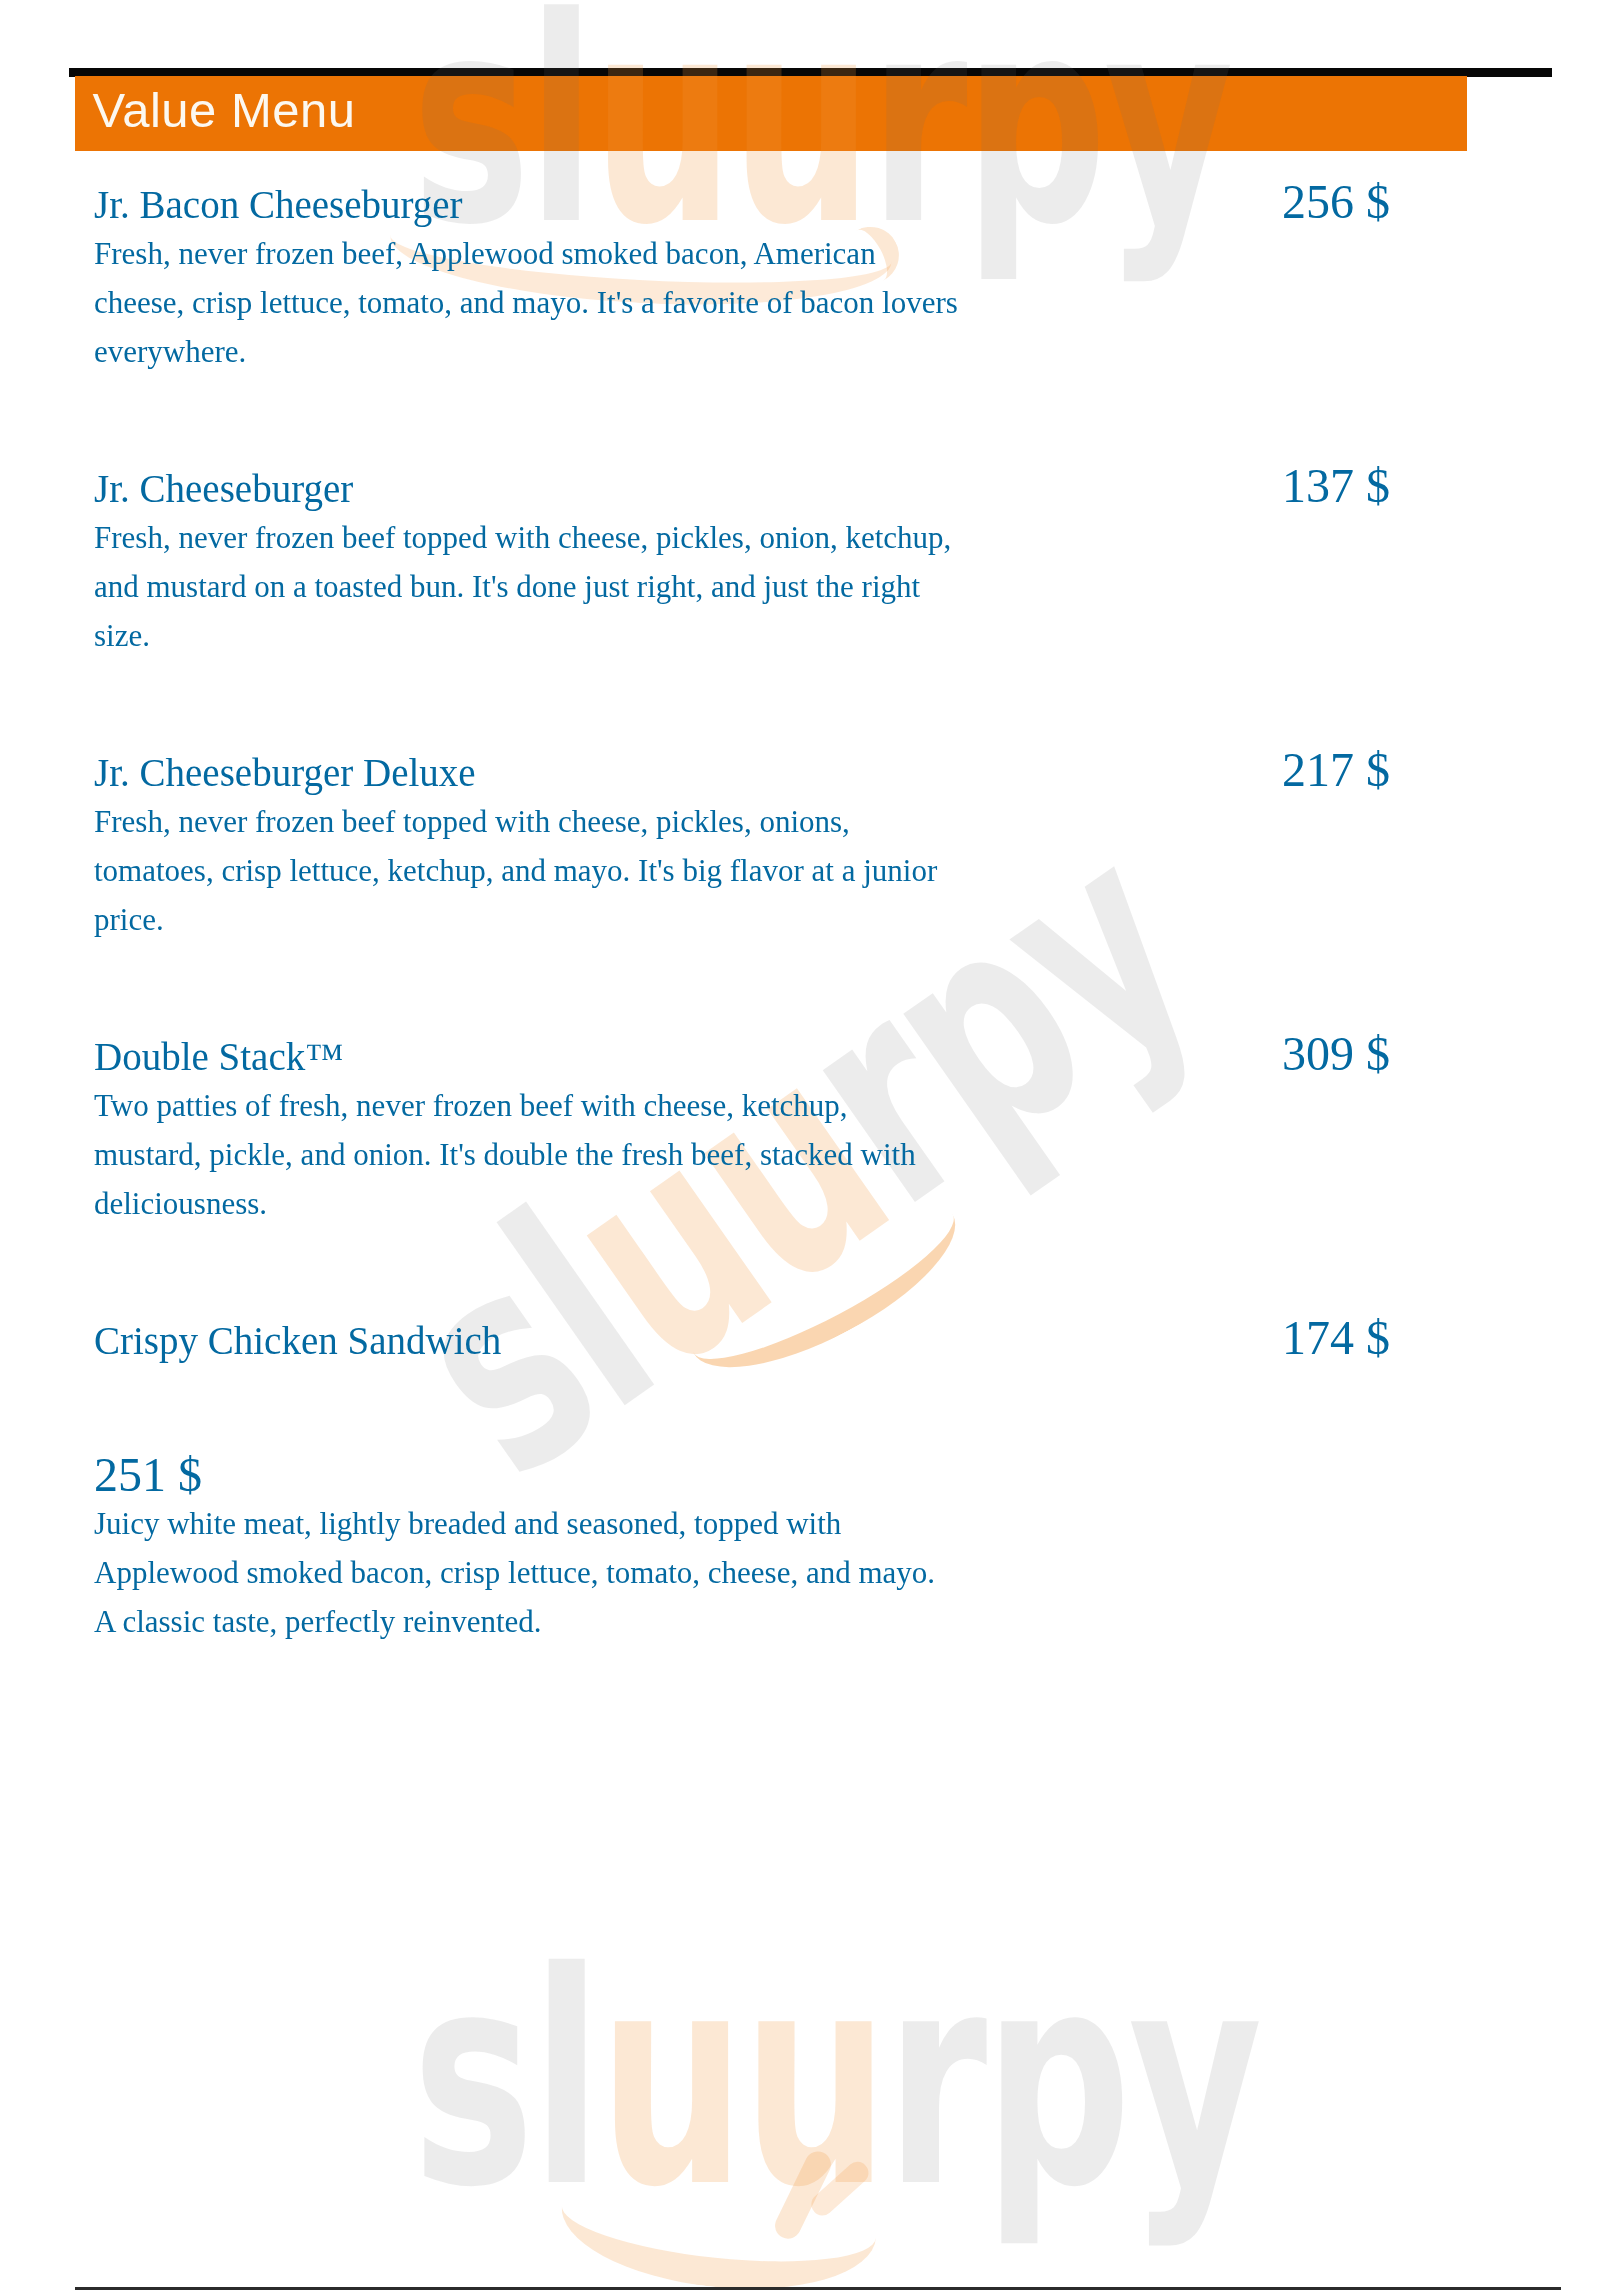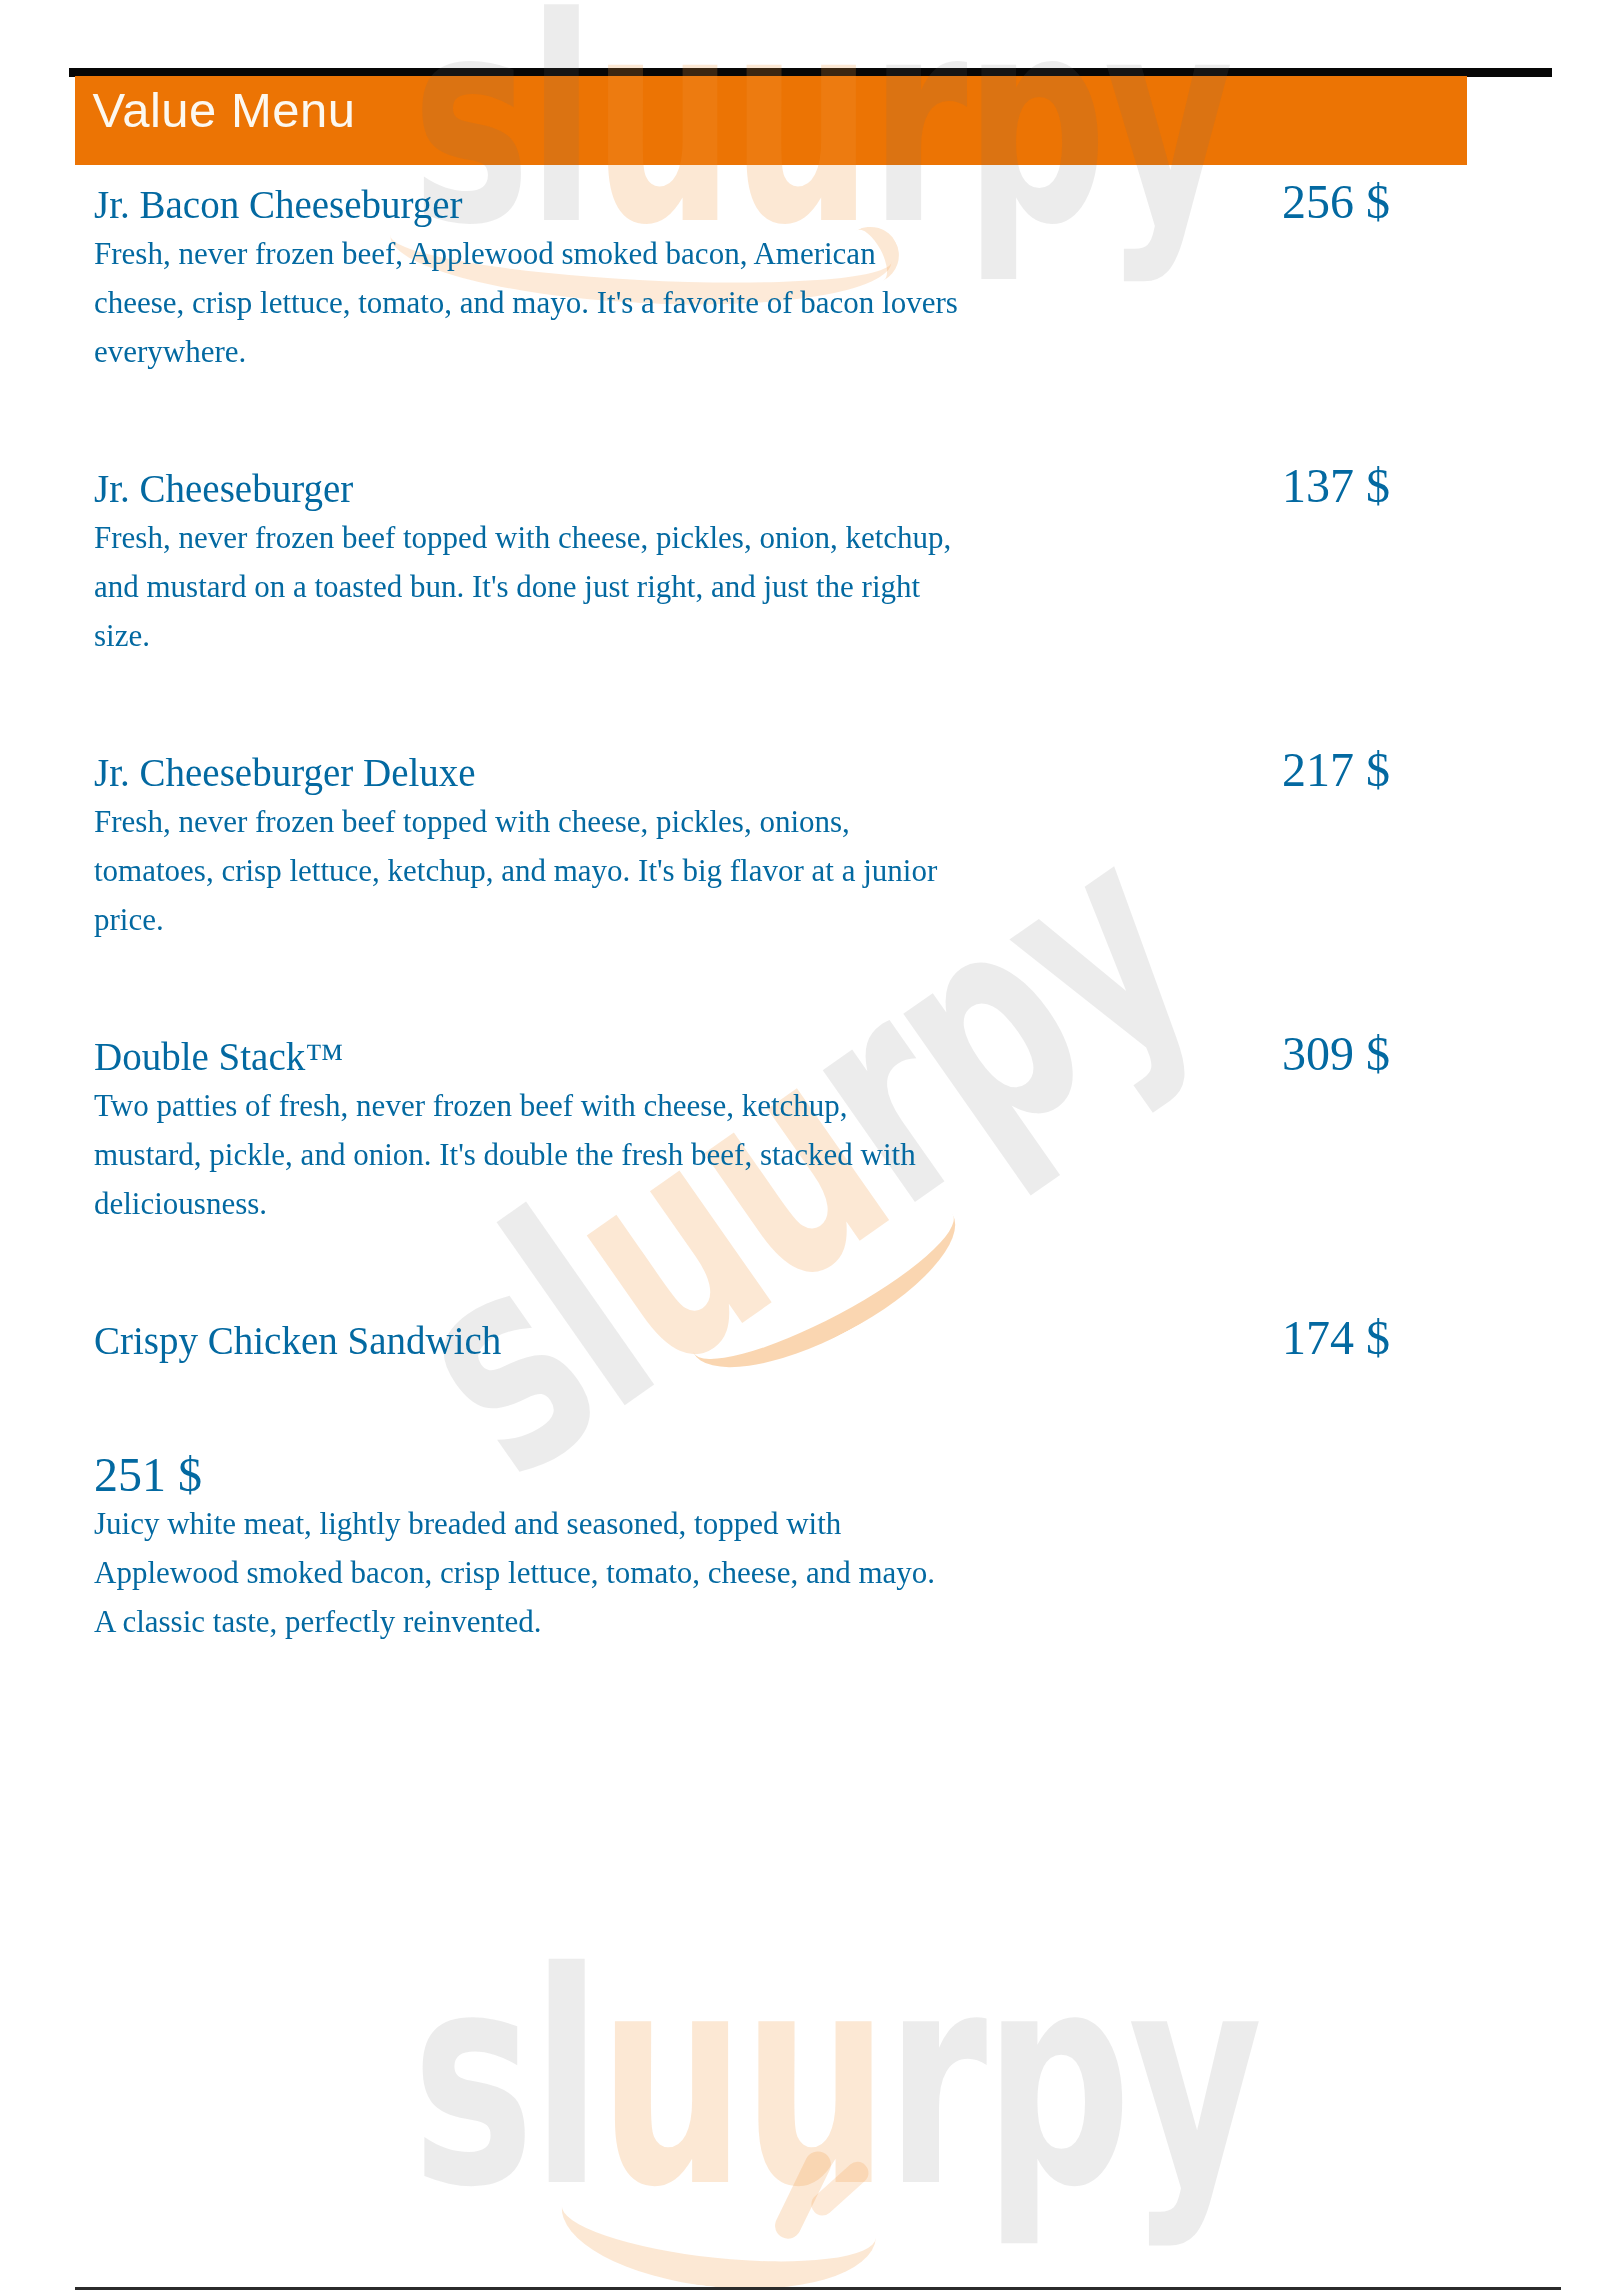--- a/index.html
+++ b/index.html
@@ -10,21 +10,21 @@
     overflow:hidden;
     font-family:"Liberation Serif", serif;
   }
 
   
   .top-black-bar{
     position:absolute;left:69px;top:68px;width:1483px;height:8.8px;
     background:#070707;z-index:1;
   }
   .section-header{
-    position:absolute;left:75px;top:76px;width:1392px;height:89px;
+    position:absolute;left:75px;top:76px;width:1392px;height:75px;
     background:#EC7404;z-index:1;
   }
   .section-header .title{
     font-family:"Liberation Sans", sans-serif;
     font-size:49px;line-height:69px;
     color:#FCF8F0;
     padding-left:17.6px;
     font-weight:400;
     letter-spacing:0.5px;
   }

